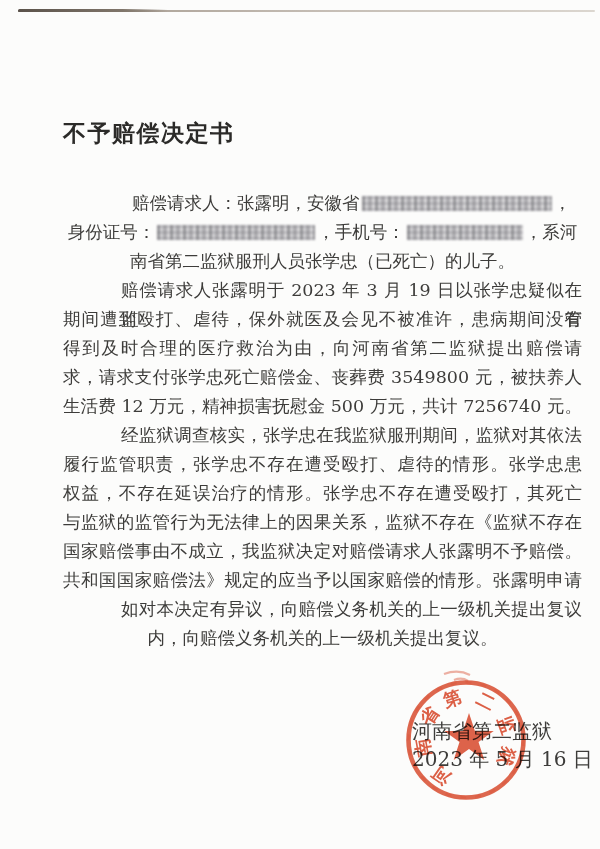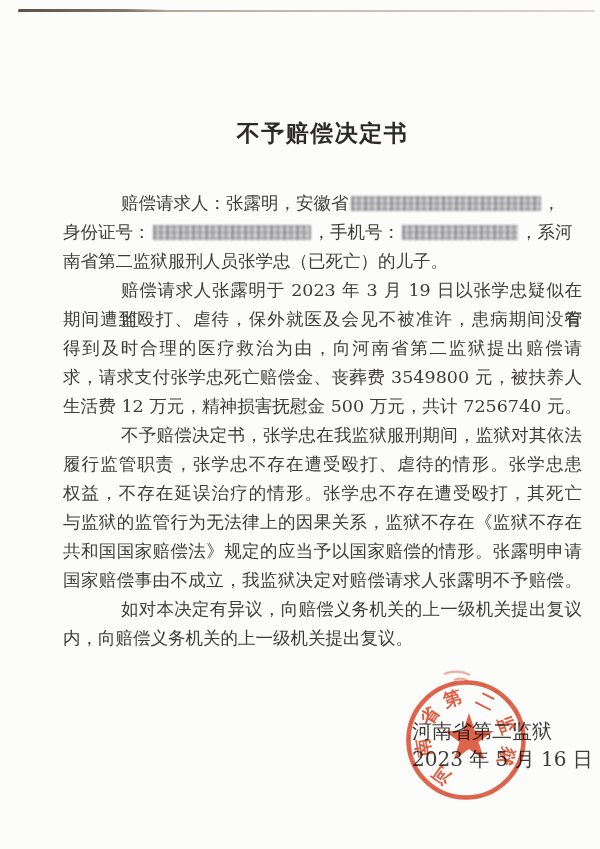--- a/index.html
+++ b/index.html
@@ -15,29 +15,29 @@
     position:absolute;left:18px;top:10px;width:577px;height:2px;border-radius:1px;opacity:.85;
     background:linear-gradient(90deg,#4f4338 0%,#7a6f63 8%,#a59a8e 25%,#bdb4aa 55%,#c8c1b8 80%,#d6d0c8 100%);
   }
   .scan-edge::before{
     content:"";position:absolute;left:0;top:-1px;width:150px;height:3px;border-radius:2px;
     background:linear-gradient(90deg,#3f352c,#6b5f52 70%,rgba(107,95,82,0));
   }
 
   .doc-title{
     position:absolute;left:63px;top:118px;width:519px;
-    text-align:center;font-size:23px;font-weight:bold;color:#2b2a28;
+    text-align:left;font-size:23px;font-weight:bold;color:#2b2a28;
     letter-spacing:1.5px;
   }
 
   .doc-body{
     position:absolute;left:63px;top:189px;width:519px;
     font-size:17.5px;color:#3d3c3a;
   }
-  .line{height:29px;line-height:29px;}
+  .line{height:29px;line-height:29px;text-align:center;}
   .line.just{text-align:justify;text-align-last:justify;text-justify:inter-character;}
   .line.indent{padding-left:58px;}
 
   
   .redact{
     display:inline-block;height:15px;margin:0 2px;vertical-align:-2px;border-radius:1px;
     background:
       repeating-linear-gradient(90deg, rgba(105,104,110,.6) 0 3px, rgba(168,167,172,.35) 3px 6px, rgba(128,127,132,.55) 6px 10px, rgba(185,184,188,.3) 10px 13px),
       repeating-linear-gradient(180deg, rgba(140,139,144,.5) 0 3px, rgba(200,199,203,.35) 3px 6px);
     filter:blur(1.1px);
@@ -68,26 +68,26 @@
 
   <div class="doc-body" id="doc-body">
       <div class="line indent"><span>赔偿请求人：张露明，安徽省</span><span class="redact" style="width: 190px;"></span><span>，</span></div>
       <div class="line"><span>身份证号：</span><span class="redact" style="width: 158px;"></span><span>，手机号：</span><span class="redact" style="width: 116px;"></span><span>，系河</span></div>
       <div class="line"><span>南省第二监狱服刑人员张学忠（已死亡）的儿子。</span></div>
       <div class="line just indent"><span>赔偿请求人张露明于 2023 年 3 月 19 日以张学忠疑似在监管</span></div>
       <div class="line just"><span>期间遭到殴打、虐待，保外就医及会见不被准许，患病期间没有</span></div>
       <div class="line just"><span>得到及时合理的医疗救治为由，向河南省第二监狱提出赔偿请</span></div>
       <div class="line just"><span>求，请求支付张学忠死亡赔偿金、丧葬费 3549800 元，被扶养人</span></div>
       <div class="line just"><span>生活费 12 万元，精神损害抚慰金 500 万元，共计 7256740 元。</span></div>
-      <div class="line just indent"><span>不予赔偿决定书，张学忠在我监狱服刑期间，监狱对其依法</span></div>
+      <div class="line just indent"><span>经监狱调查核实，张学忠在我监狱服刑期间，监狱对其依法</span></div>
       <div class="line just"><span>履行监管职责，张学忠不存在遭受殴打、虐待的情形。张学忠患</span></div>
       <div class="line just"><span>权益，不存在延误治疗的情形。张学忠不存在遭受殴打，其死亡</span></div>
       <div class="line just"><span>与监狱的监管行为无法律上的因果关系，监狱不存在《监狱不存在</span></div>
+      <div class="line just"><span>国家赔偿事由不成立，我监狱决定对赔偿请求人张露明不予赔偿。</span></div>
       <div class="line just"><span>共和国国家赔偿法》规定的应当予以国家赔偿的情形。张露明申请</span></div>
-      <div class="line just"><span>国家赔偿事由不成立，我监狱决定对赔偿请求人张露明不予赔偿。</span></div>
       <div class="line just indent"><span>如对本决定有异议，向赔偿义务机关的上一级机关提出复议</span></div>
       <div class="line"><span>内，向赔偿义务机关的上一级机关提出复议。</span></div>
     </div>
 
   <div class="signature">
     <div>河南省第二监狱</div>
     <div>2023 年 5 月 16 日</div>
   </div>
 
   <svg class="seal" viewBox="0 0 140 145">

